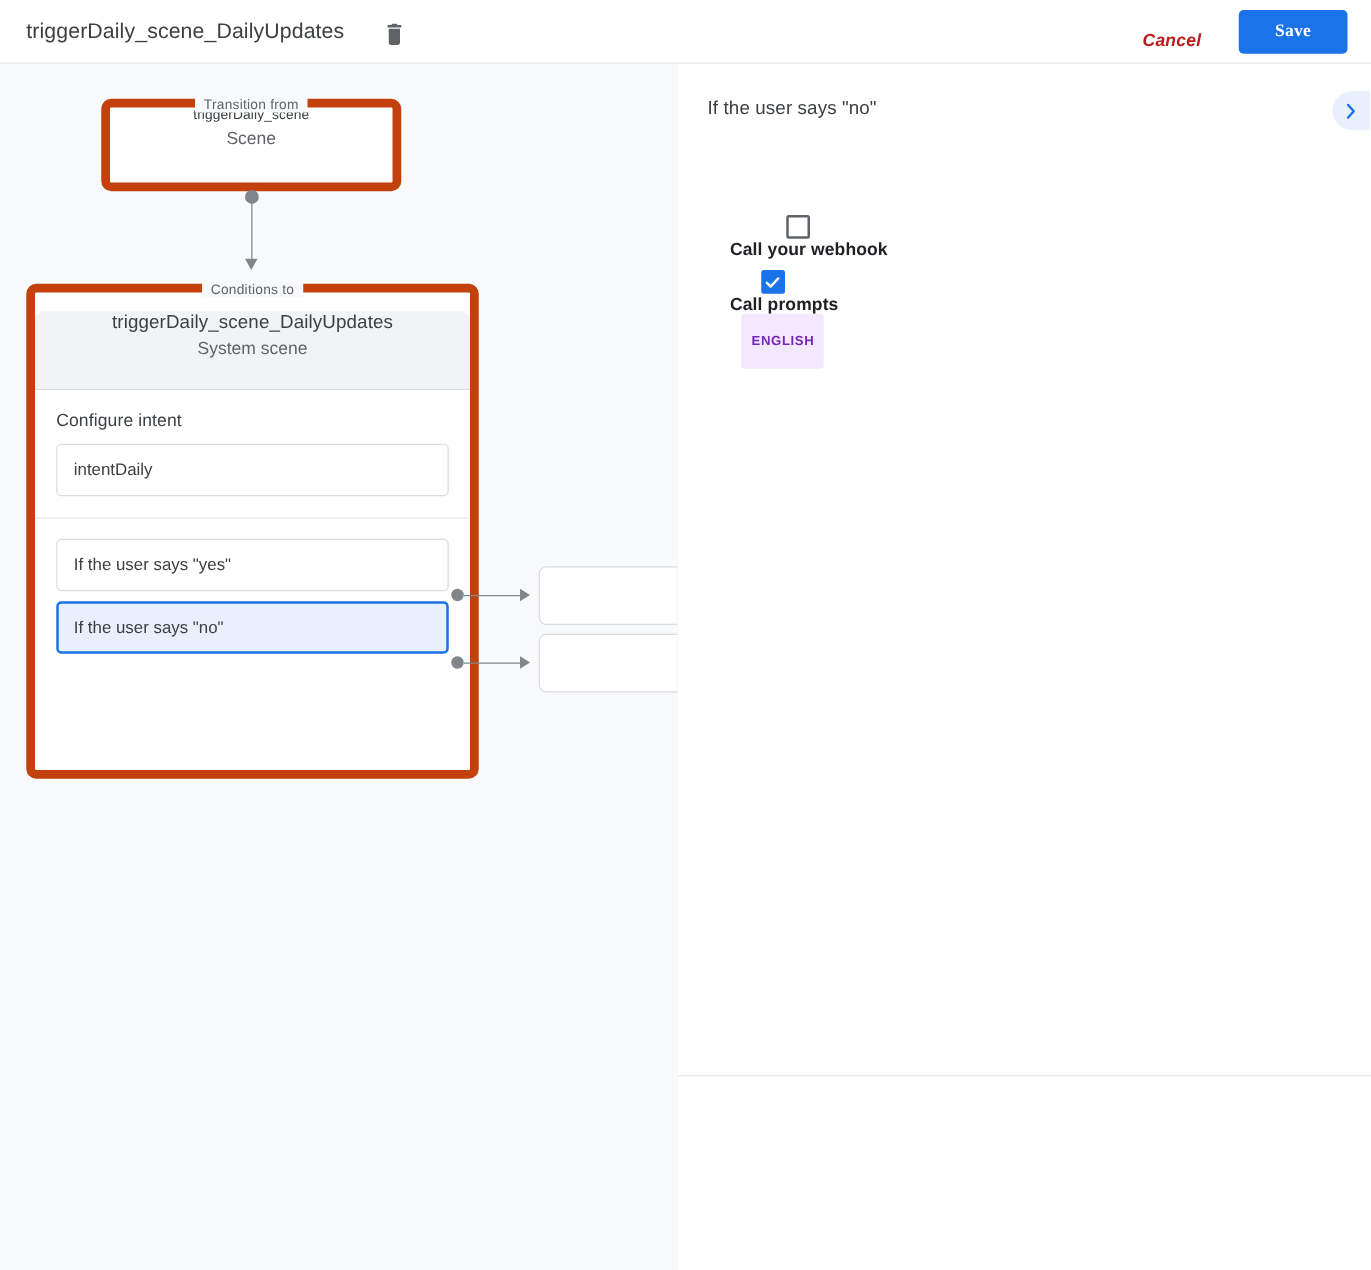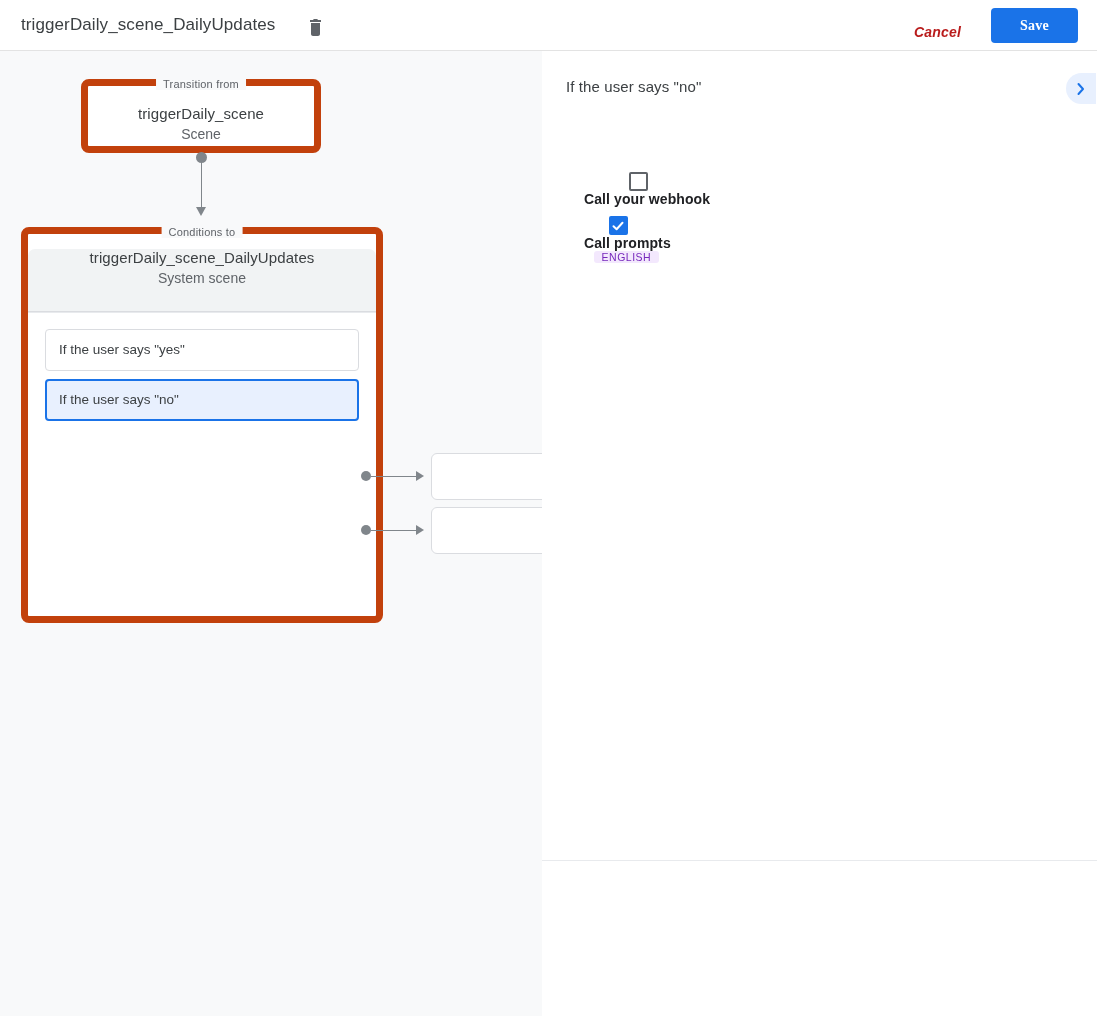--- a/index.html
+++ b/index.html
@@ -63,22 +63,22 @@
     letter-spacing: .2px;
     white-space: nowrap;
   }
 
   
   #node-from {
     left: 81px; top: 28px; width: 240px; height: 74px;
   }
   #node-from .legend { left: 50%; transform: translateX(-50%); }
   .node-title {
-    text-align: center; font-size: 15px; color: #3c4043;
-    margin-top: 19px; letter-spacing: .1px;
+    text-align: center; font-size: 11px; color: #3c4043;
+    letter-spacing: .1px;
   }
   .node-sub {
     text-align: center; font-size: 14px; color: #5f6368; margin-top: 4px;
   }
 
   
   #conn-dot {
     position: absolute; left: 196px; top: 101px;
     width: 11px; height: 11px; border-radius: 50%; background: #80868b;
   }
@@ -175,22 +175,22 @@
     background: #ffffff; cursor: pointer; flex: 0 0 auto;
   }
   .cbox.checked {
     background: #1a73e8; border-color: #1a73e8;
     display: flex; align-items: center; justify-content: center;
   }
   .cblabel { margin-left: 18px; font-size: 14px; color: #202124; font-weight: bold; letter-spacing: .1px; }
   .lang-badge {
     margin-left: 16px;
     background: #f3e8fd; color: #7627bb;
-    font-size: 10.5px; font-weight: normal; letter-spacing: .5px;
-    padding: 0 8px; border-radius: 3px;
+    font-size: 10.5px; font-weight: bold; letter-spacing: .5px;
+    padding: 16px 8px; border-radius: 3px;
   }
 
   #sec-divider {
     position: absolute; left: 0; top: 809px; width: 555px; height: 1px; background: #e8eaed;
   }
 </style>
 </head>
 <body>
 
 <div id="topbar">
@@ -216,20 +216,24 @@
   <div id="conn-line"></div>
   <div id="conn-arrow"></div>
 
   <div id="node-to" class="fieldset">
     <div class="legend">Conditions to</div>
     <div id="node-to-head">
       <div class="node-title">triggerDaily_scene_DailyUpdates</div>
       <div class="node-sub">System scene</div>
     </div>
 
+    <div class="sub-section">
+      <div class="sub-label">Configure intent</div>
+      <div class="plain-box">intentDaily</div>
+    </div>
 
     <div class="divider-h"></div>
 
     <div class="sub-section">
       <div class="plain-box cond-box">If the user says "yes"</div>
       <div class="plain-box cond-box selected">If the user says "no"</div>
     </div>
   </div>
 
   <div class="edge-dot" style="left:361px; top:420px;"></div>

